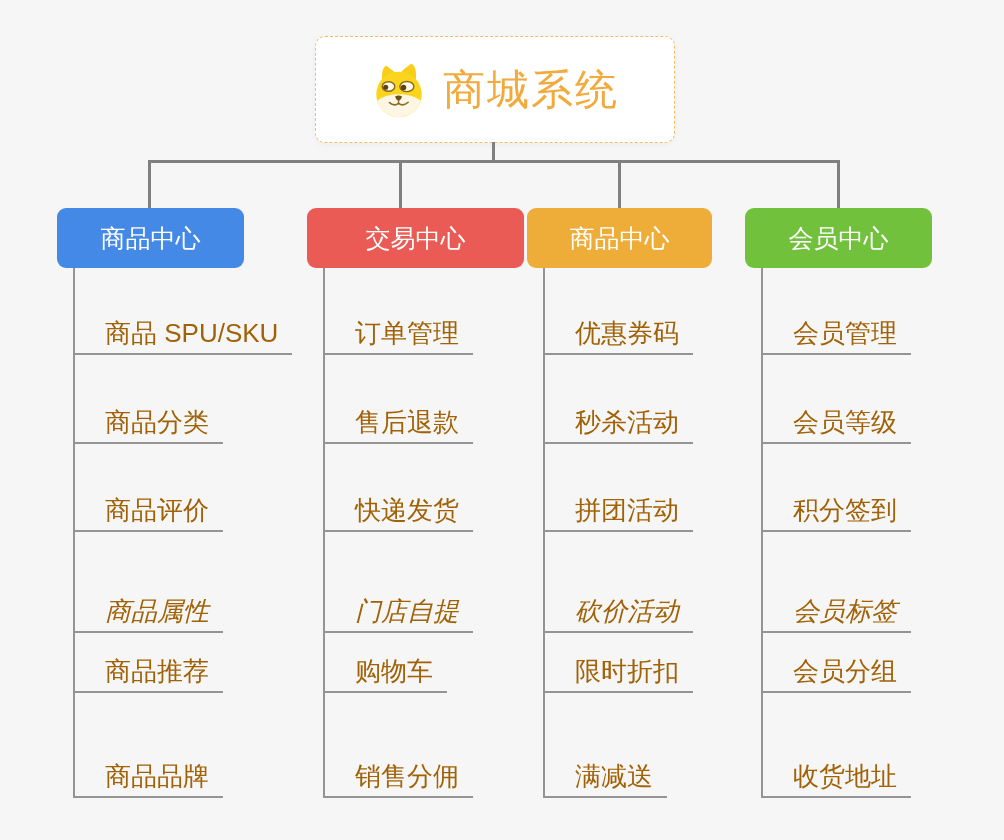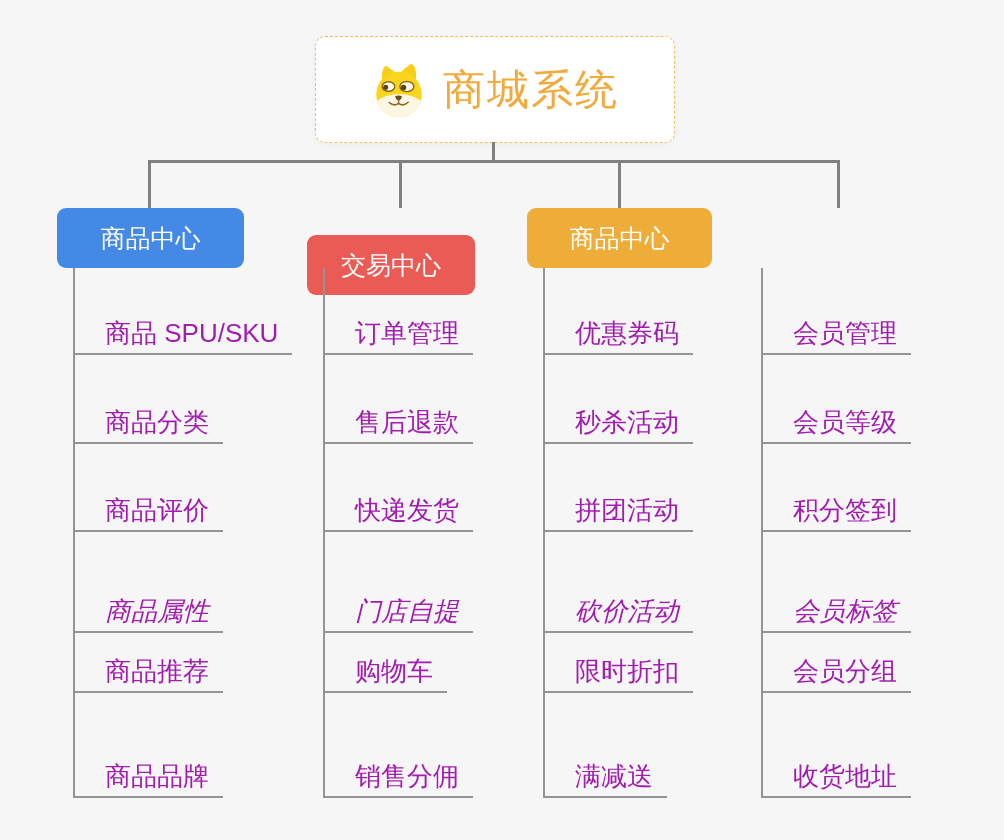--- a/index.html
+++ b/index.html
@@ -29,39 +29,39 @@
   .v{width:3px;}
   .h{height:3px;}
 
   
   .branch-box{
     position:absolute;top:208px;height:60px;border-radius:9px;
     color:#ffffff;font-size:25px;line-height:60px;text-align:center;
     white-space:nowrap;
   }
   .bb1{left:57px;width:187px;}
-  .bb2{left:307px;width:168px;margin-top:27px;}
+  .bb2{left:307px;width:217px;}
   .bb3{left:527px;width:185px;}
   .bb4{left:745px;width:187px;}
 
   
   .branch-col{
     position:absolute;top:268px;height:530px;
     border-left:2px solid #949494;
   }
   .bc1{left:73px;}
   .bc2{left:323px;}
   .bc3{left:543px;}
   .bc4{left:761px;text-align:center;}
 
   .topic{
     position:absolute;left:0;
     padding:0 14px 5px 30px;
     border-bottom:2px solid #949494;
-    font-size:26px;line-height:30px;color:#a21caf;
+    font-size:26px;line-height:30px;color:#a16207;
     white-space:nowrap;
   }
   .r0{top:50px;} .r1{top:139px;} .r2{top:227px;}
   .r3{top:328px;font-style:italic;} .r4{top:388px;} .r5{top:493px;}
 </style>
 </head>
 <body>
 
 <div class="canvas">
 
@@ -98,20 +98,21 @@
   <div class="line v" style="left:492px;top:142px;height:20px;"></div>
   <div class="line h" style="left:148px;top:160px;width:691px;"></div>
   <div class="line v" style="left:148px;top:160px;height:48px;"></div>
   <div class="line v" style="left:399px;top:160px;height:48px;"></div>
   <div class="line v" style="left:618px;top:160px;height:48px;"></div>
   <div class="line v" style="left:837px;top:160px;height:48px;"></div>
 
   <div class="branch-box bb1" style="background-color: rgb(69, 137, 231);">商品中心</div>
   <div class="branch-box bb2" style="background-color: rgb(234, 91, 85);">交易中心</div>
   <div class="branch-box bb3" style="background-color: rgb(238, 173, 56);">商品中心</div>
+  <div class="branch-box bb4" style="background-color: rgb(114, 193, 61);">会员中心</div>
 
   <div class="branch-col bc1">
     <div class="topic r0">商品 SPU/SKU</div>
     <div class="topic r1">商品分类</div>
     <div class="topic r2">商品评价</div>
     <div class="topic r3">商品属性</div>
     <div class="topic r4">商品推荐</div>
     <div class="topic r5">商品品牌</div>
   </div>
 

